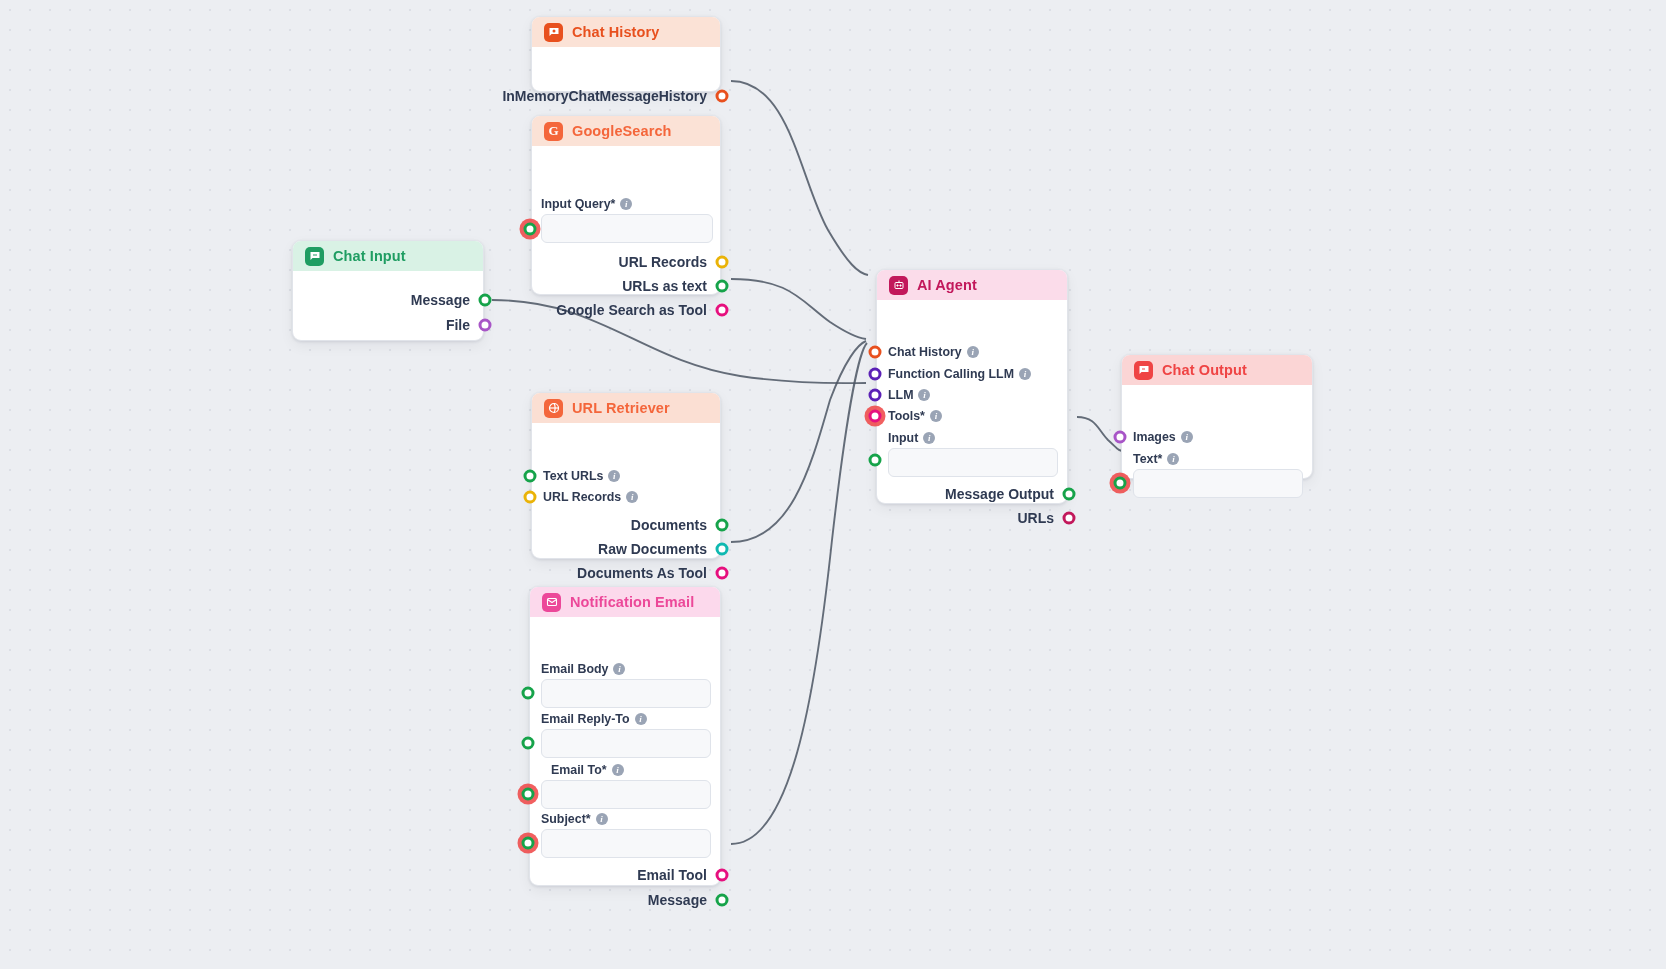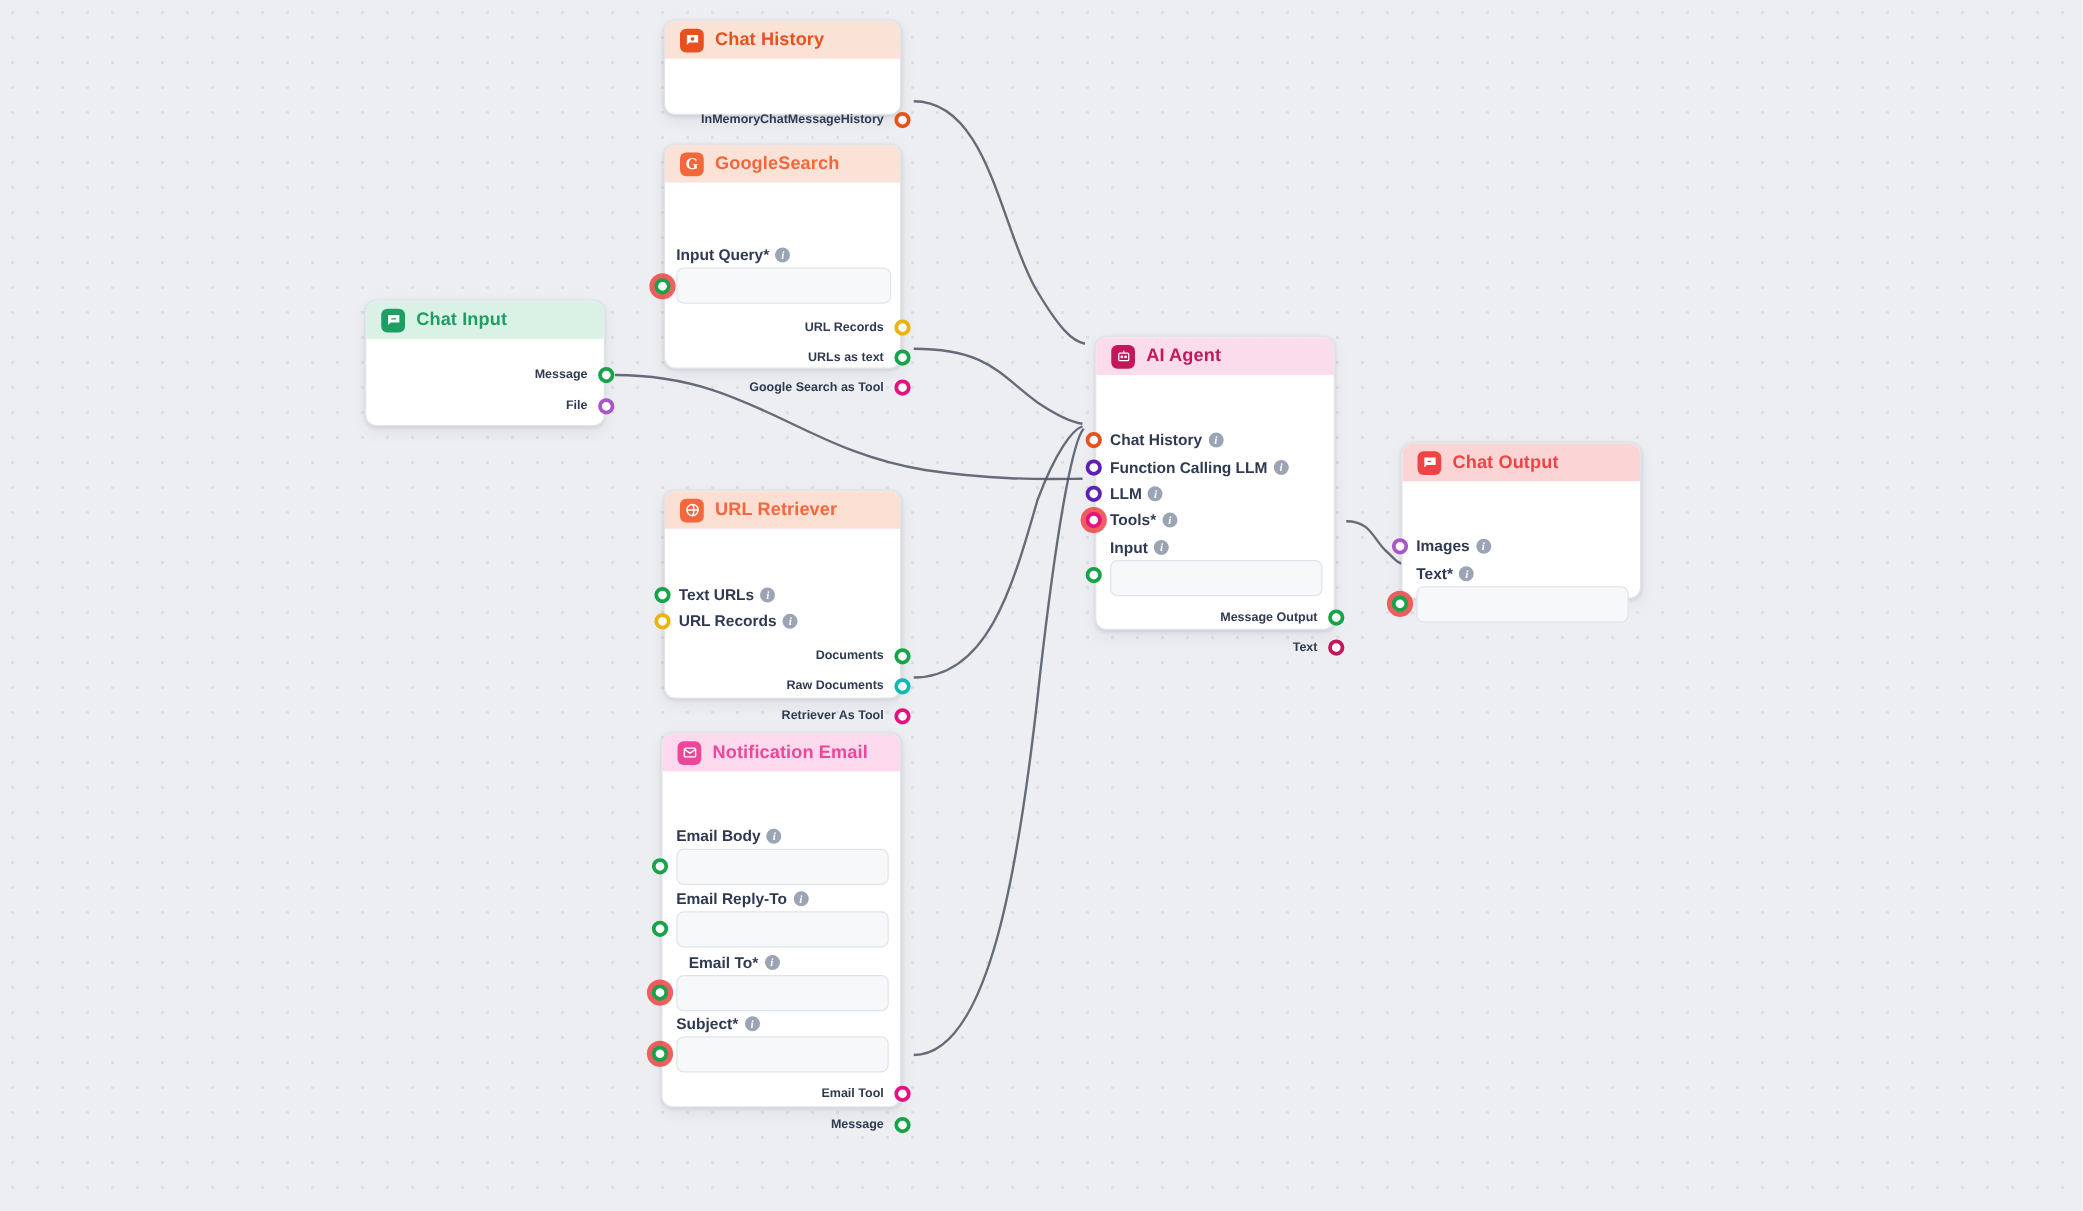--- a/index.html
+++ b/index.html
@@ -83,21 +83,21 @@
   }
   .input-box {
     position: absolute;
     background: #f7f8fa;
     border: 1px solid #dfe3ea;
     border-radius: 6px;
     height: 29px;
   }
   .plain-text {
     position: absolute;
-    font-size: 10px; font-weight: 700; color: #2f3a52;
+    font-size: 14px; font-weight: 700; color: #2f3a52;
     white-space: nowrap; transform: translateY(-50%);
   }
 </style>
 </head>
 <body>
 
 <div id="canvas">
 
   <svg id="edges">
     <g fill="none" stroke="#4b5563" stroke-width="1.9" stroke-opacity=".85">
@@ -192,21 +192,21 @@
         <span class="info">i</span>
       </span>
       <span class="port" style="left:-2px; top:74px; border-color:#eab308;"></span>
 
       <span class="plain-text" style="right:13px; top:102px;">Documents</span>
       <span class="port" style="left:190px; top:102px; border-color:#16a34a;"></span>
 
       <span class="plain-text" style="right:13px; top:126px;">Raw Documents</span>
       <span class="port" style="left:190px; top:126px; border-color:#0fb9b1;"></span>
 
-      <span class="plain-text" style="right:13px; top:150px;">Retriever As Tool</span>
+      <span class="plain-text" style="right:13px; top:150px;">Documents As Tool</span>
       <span class="port" style="left:190px; top:150px; border-color:#e6107e;"></span>
     </div>
   </div>
 
   <div class="node" style="left:529px; top:586px; width:192px; height:300px;">
     <div class="node-header" style="background:#fcd9ec;">
       <span class="node-icon" style="background:#ec4899;">
         <svg width="12" height="12" viewBox="0 0 24 24" fill="none" stroke="#fff" stroke-width="2.2">
             <rect x="3" y="5" width="18" height="14" rx="2"></rect>
             <path d="M3 7l9 6 9-6"></path>
@@ -291,21 +291,21 @@
       <span class="field-label" style="left:11px; top:131px;">
         <span>Input</span>
         <span class="info">i</span>
       </span>
       <span class="input-box" style="left:11px; top:148px; width:170px;"></span>
       <span class="port" style="left:-2px; top:160px; border-color:#16a34a;"></span>
 
       <span class="plain-text" style="right:13px; top:194px;">Message Output</span>
       <span class="port" style="left:192px; top:194px; border-color:#16a34a;"></span>
 
-      <span class="plain-text" style="right:13px; top:218px;">Text</span>
+      <span class="plain-text" style="right:13px; top:218px;">URLs</span>
       <span class="port" style="left:192px; top:218px; border-color:#c2185b;"></span>
     </div>
   </div>
 
   <div class="node" style="left:1121px; top:354px; width:192px; height:125px;">
     <div class="node-header" style="background:#fbd5d5;">
       <span class="node-icon" style="background:#ef4444;">
         <svg width="12" height="12" viewBox="0 0 24 24" fill="#fff">
             <path d="M3 4h18v12H7l-4 4z"></path>
             <path d="M8 9h6v2H8z" fill="#ef4444"></path>

